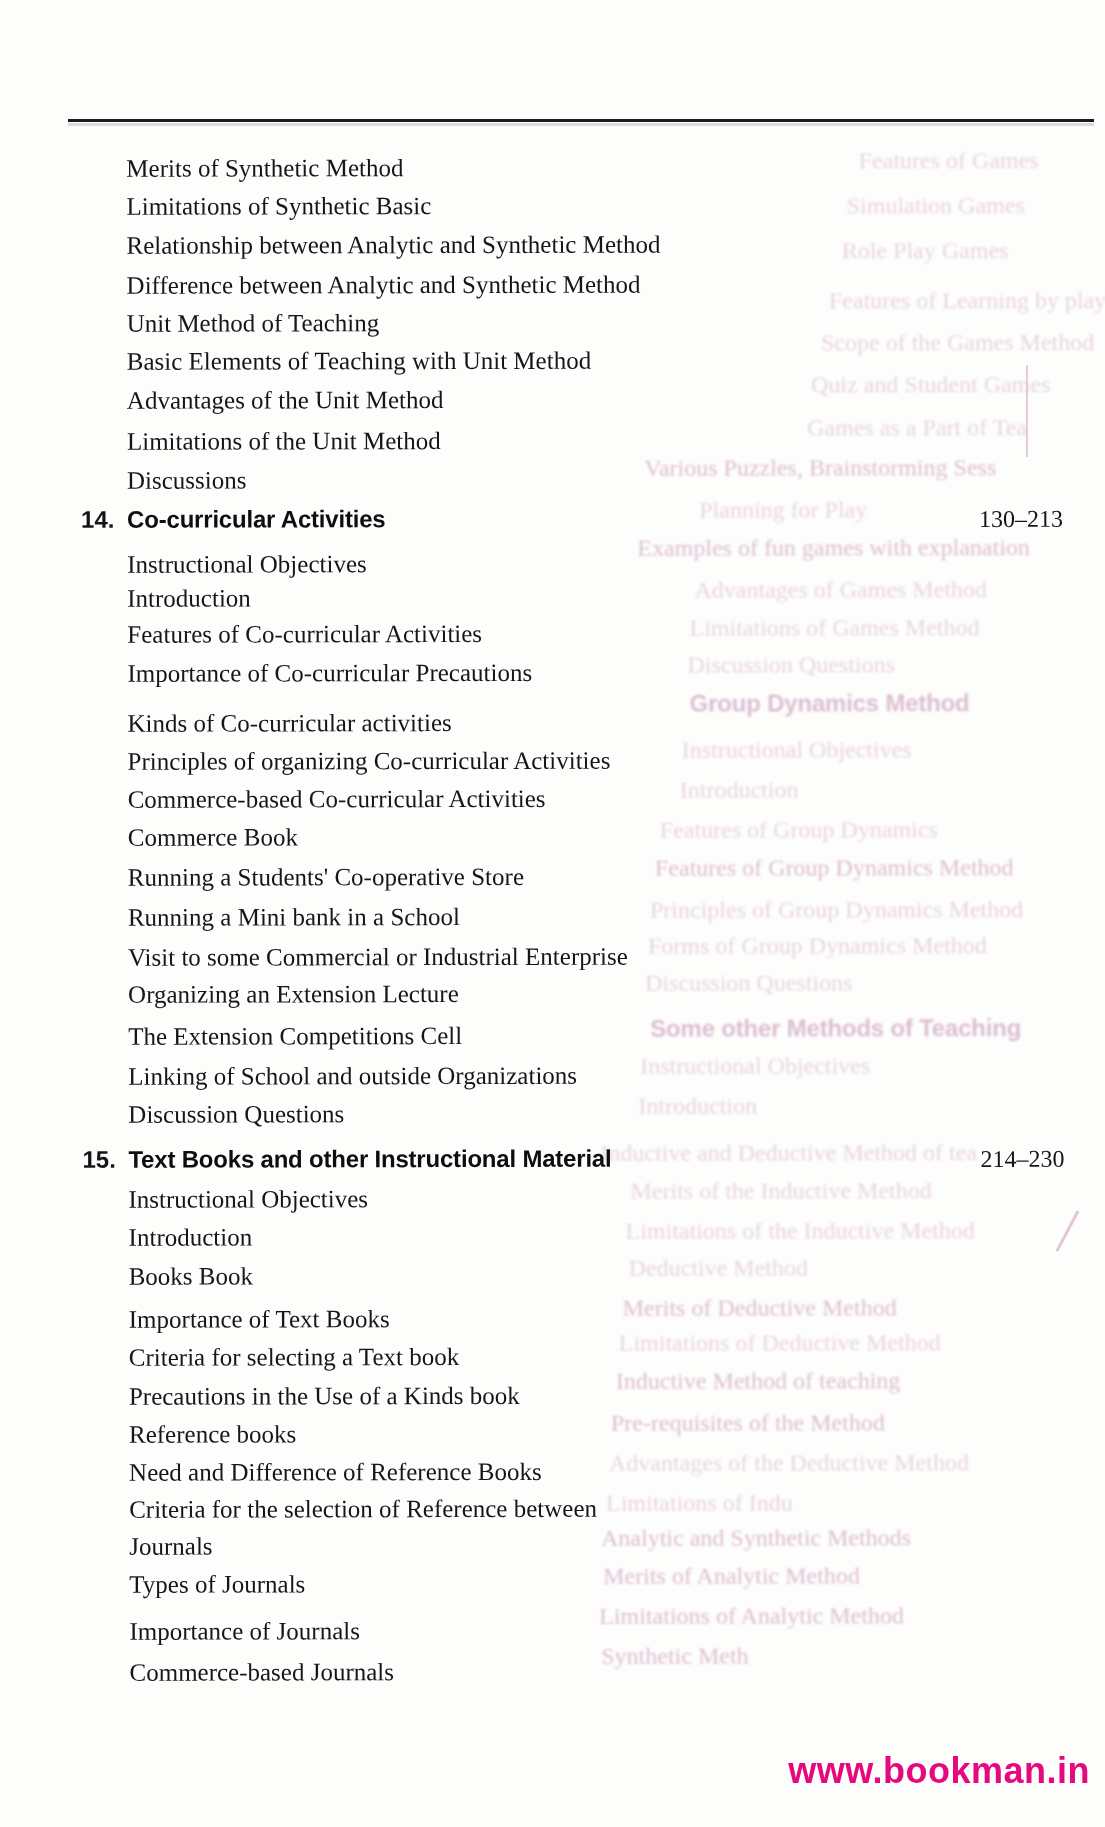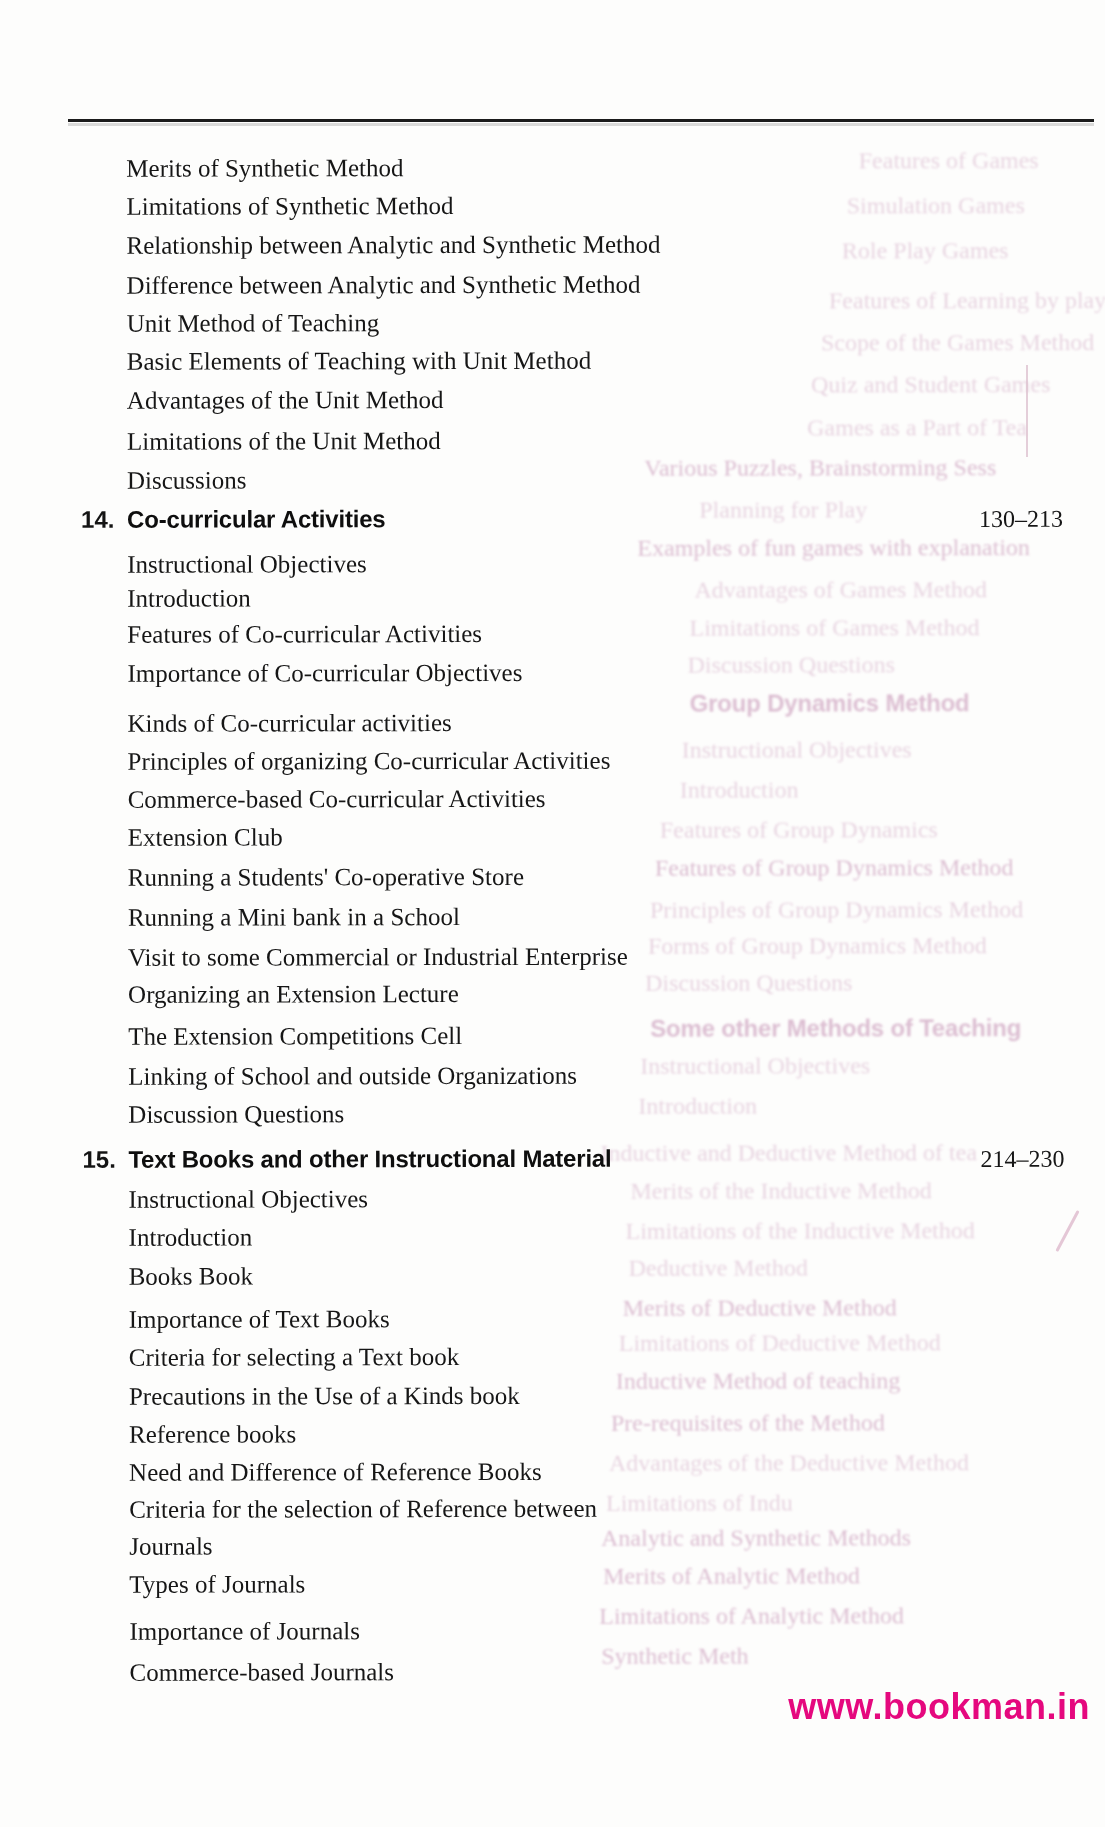--- a/index.html
+++ b/index.html
@@ -15,21 +15,21 @@
         font-weight:bold;font-size:24px;color:#141414;}
   .toc-row .label{position:absolute;left:126px;top:0;font-size:25px;white-space:nowrap;color:#161616;}
   .toc-row.chapter .label{font-family:"Liberation Sans",sans-serif;font-weight:bold;font-size:24px;
         letter-spacing:-0.2px;color:#0e0e0e;}
   .toc-row .pages{position:absolute;right:43px;top:2px;font-size:24px;color:#161616;}
   .ghost-layer{position:absolute;top:0;left:0;width:100%;height:100%;transform:rotate(-0.1deg);}
   .ghost-line{position:absolute;font-size:24px;color:#c898b8;opacity:.40;filter:blur(1.1px);
         white-space:nowrap;}
   .ghost-line.strong{opacity:.62;}
   .ghost-line.bold{font-family:"Liberation Sans",sans-serif;font-weight:bold;letter-spacing:-0.2px;}
-  .watermark{position:absolute;top:1686px;right:15px;font-family:"Liberation Sans",sans-serif;
+  .watermark{position:absolute;top:1750px;right:15px;font-family:"Liberation Sans",sans-serif;
         font-weight:bold;font-size:36px;letter-spacing:.5px;}
   .artifact-vline{position:absolute;left:1026px;top:365px;width:2px;height:92px;background:#ddc2d0;opacity:.8;}
   .artifact-slash{position:absolute;left:1066px;top:1208px;width:3px;height:46px;background:#d3a4bd;
         opacity:.6;transform:rotate(28deg);border-radius:2px;}
 </style>
 </head>
 <body>
 
 <div class="page">
 
@@ -74,21 +74,21 @@
       <div class="ghost-line strong" style="left: 602px; top: 1563px;">Merits of Analytic Method</div>
       <div class="ghost-line strong" style="left: 598px; top: 1603px;">Limitations of Analytic Method</div>
       <div class="ghost-line strong" style="left: 600px; top: 1643px;">Synthetic Meth</div>
     </div>
 
   <div class="toc" id="toc-list">
       <div class="toc-row" style="top: 155px;">
         <span class="label">Merits of Synthetic Method</span>
       </div>
       <div class="toc-row" style="top: 193px;">
-        <span class="label">Limitations of Synthetic Method</span>
+        <span class="label">Limitations of Synthetic Basic</span>
       </div>
       <div class="toc-row" style="top: 232px;">
         <span class="label">Relationship between Analytic and Synthetic Method</span>
       </div>
       <div class="toc-row" style="top: 272px;">
         <span class="label">Difference between Analytic and Synthetic Method</span>
       </div>
       <div class="toc-row" style="top: 310px;">
         <span class="label">Unit Method of Teaching</span>
       </div>
@@ -112,33 +112,33 @@
       <div class="toc-row" style="top: 551px;">
         <span class="label">Instructional Objectives</span>
       </div>
       <div class="toc-row" style="top: 585px;">
         <span class="label">Introduction</span>
       </div>
       <div class="toc-row" style="top: 621px;">
         <span class="label">Features of Co-curricular Activities</span>
       </div>
       <div class="toc-row" style="top: 660px;">
-        <span class="label">Importance of Co-curricular Objectives</span>
+        <span class="label">Importance of Co-curricular Precautions</span>
       </div>
       <div class="toc-row" style="top: 710px;">
         <span class="label">Kinds of Co-curricular activities</span>
       </div>
       <div class="toc-row" style="top: 748px;">
         <span class="label">Principles of organizing Co-curricular Activities</span>
       </div>
       <div class="toc-row" style="top: 786px;">
         <span class="label">Commerce-based Co-curricular Activities</span>
       </div>
       <div class="toc-row" style="top: 824px;">
-        <span class="label">Extension Club</span>
+        <span class="label">Commerce Book</span>
       </div>
       <div class="toc-row" style="top: 864px;">
         <span class="label">Running a Students' Co-operative Store</span>
       </div>
       <div class="toc-row" style="top: 904px;">
         <span class="label">Running a Mini bank in a School</span>
       </div>
       <div class="toc-row" style="top: 944px;">
         <span class="label">Visit to some Commercial or Industrial Enterprise</span>
       </div>

